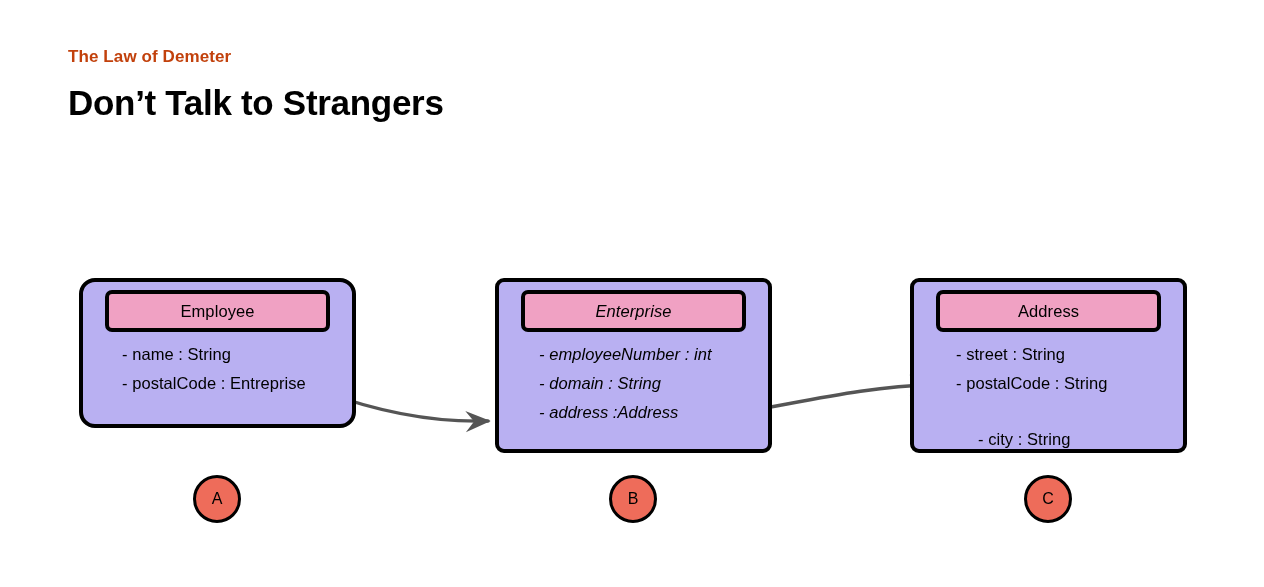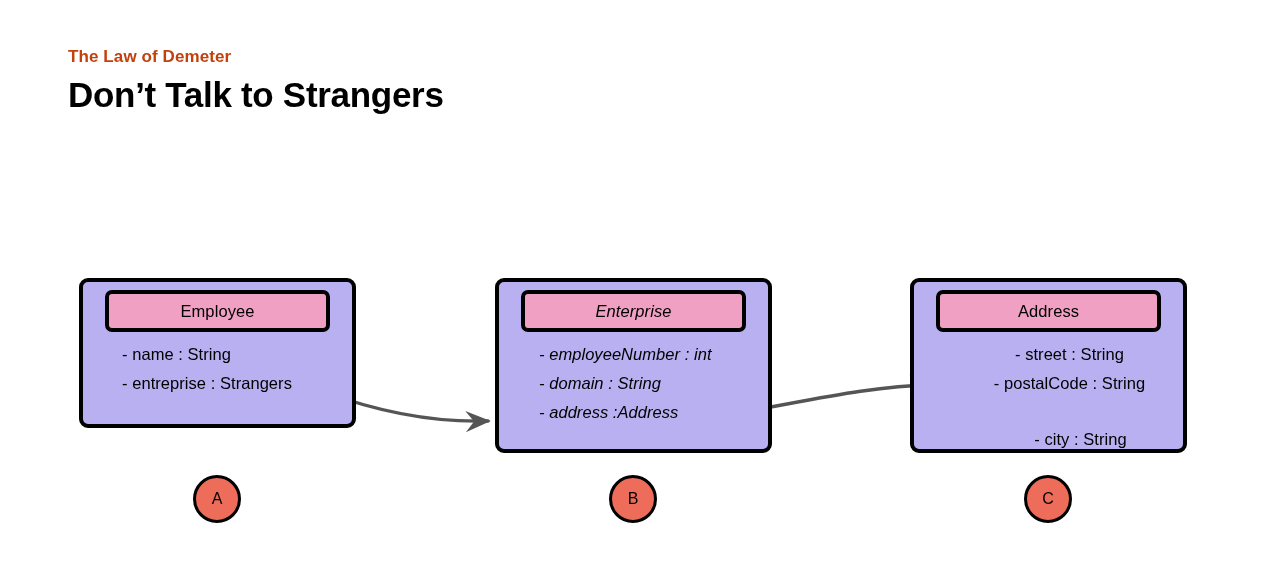--- a/index.html
+++ b/index.html
@@ -28,21 +28,21 @@
     letter-spacing: 0.1px;
     line-height: 22px;
     color: #c2410c;
     white-space: nowrap;
   }
   #maintitle {
     font-size: 35px;
     font-weight: bold;
     letter-spacing: -0.3px;
     line-height: 44px;
-    margin-top: 5px;
+    margin-top: 13px;
     color: #000000;
     white-space: nowrap;
   }
 
   
   #diagram {
     position: absolute;
     left: 0;
     top: 0;
     width: 1264px;
@@ -139,42 +139,42 @@
   <svg id="connectors" viewBox="0 0 1264 587" width="1264" height="587">
     <defs>
       <marker id="arrowhead" markerWidth="9" markerHeight="9" refX="7.2" refY="4" orient="auto" markerUnits="strokeWidth">
         <path d="M0.6,0.9 L8,4 L0.6,7.1 L3.1,4 Z" fill="#555555"></path>
       </marker>
     </defs>
     <path d="M322,391 C362,406 420,423 488,421" fill="none" stroke="#555555" stroke-width="3.4" stroke-linecap="round" marker-end="url(#arrowhead)"></path>
     <path d="M706,418 C788,406 860,386 932,385" fill="none" stroke="#555555" stroke-width="3.4" stroke-linecap="round" marker-end="url(#arrowhead)"></path>
   </svg>
 
-  <div class="class-box" id="box-employee" style="left:79px; top:278px; width:277px; height:150px;">
+  <div class="class-box" id="box-employee" style="left:79px; top:278px; width:277px; height:150px;border-radius:16px;">
     <div class="class-header">
       <span class="class-title">Employee</span>
     </div>
     <div class="attr-list">
       <div class="attr-row">- name : String</div>
-      <div class="attr-row">- entreprise : Strangers</div>
+      <div class="attr-row">- postalCode : Entreprise</div>
     </div>
   </div>
 
   <div class="class-box" id="box-enterprise" style="left:495px; top:278px; width:277px; height:175px;font-style:italic;">
     <div class="class-header">
       <span class="class-title">Enterprise</span>
     </div>
     <div class="attr-list">
       <div class="attr-row">- employeeNumber : int</div>
       <div class="attr-row">- domain : String</div>
       <div class="attr-row">- address :Address</div>
     </div>
   </div>
 
-  <div class="class-box" id="box-address" style="left:910px; top:278px; width:277px; height:175px;text-align:center;">
+  <div class="class-box" id="box-address" style="left:910px; top:278px; width:277px; height:175px;">
     <div class="class-header">
       <span class="class-title">Address</span>
     </div>
     <div class="attr-list">
       <div class="attr-row">- street : String</div>
       <div class="attr-row">- postalCode : String</div>
       <div class="attr-row indented">- city :  String</div>
     </div>
   </div>
 

